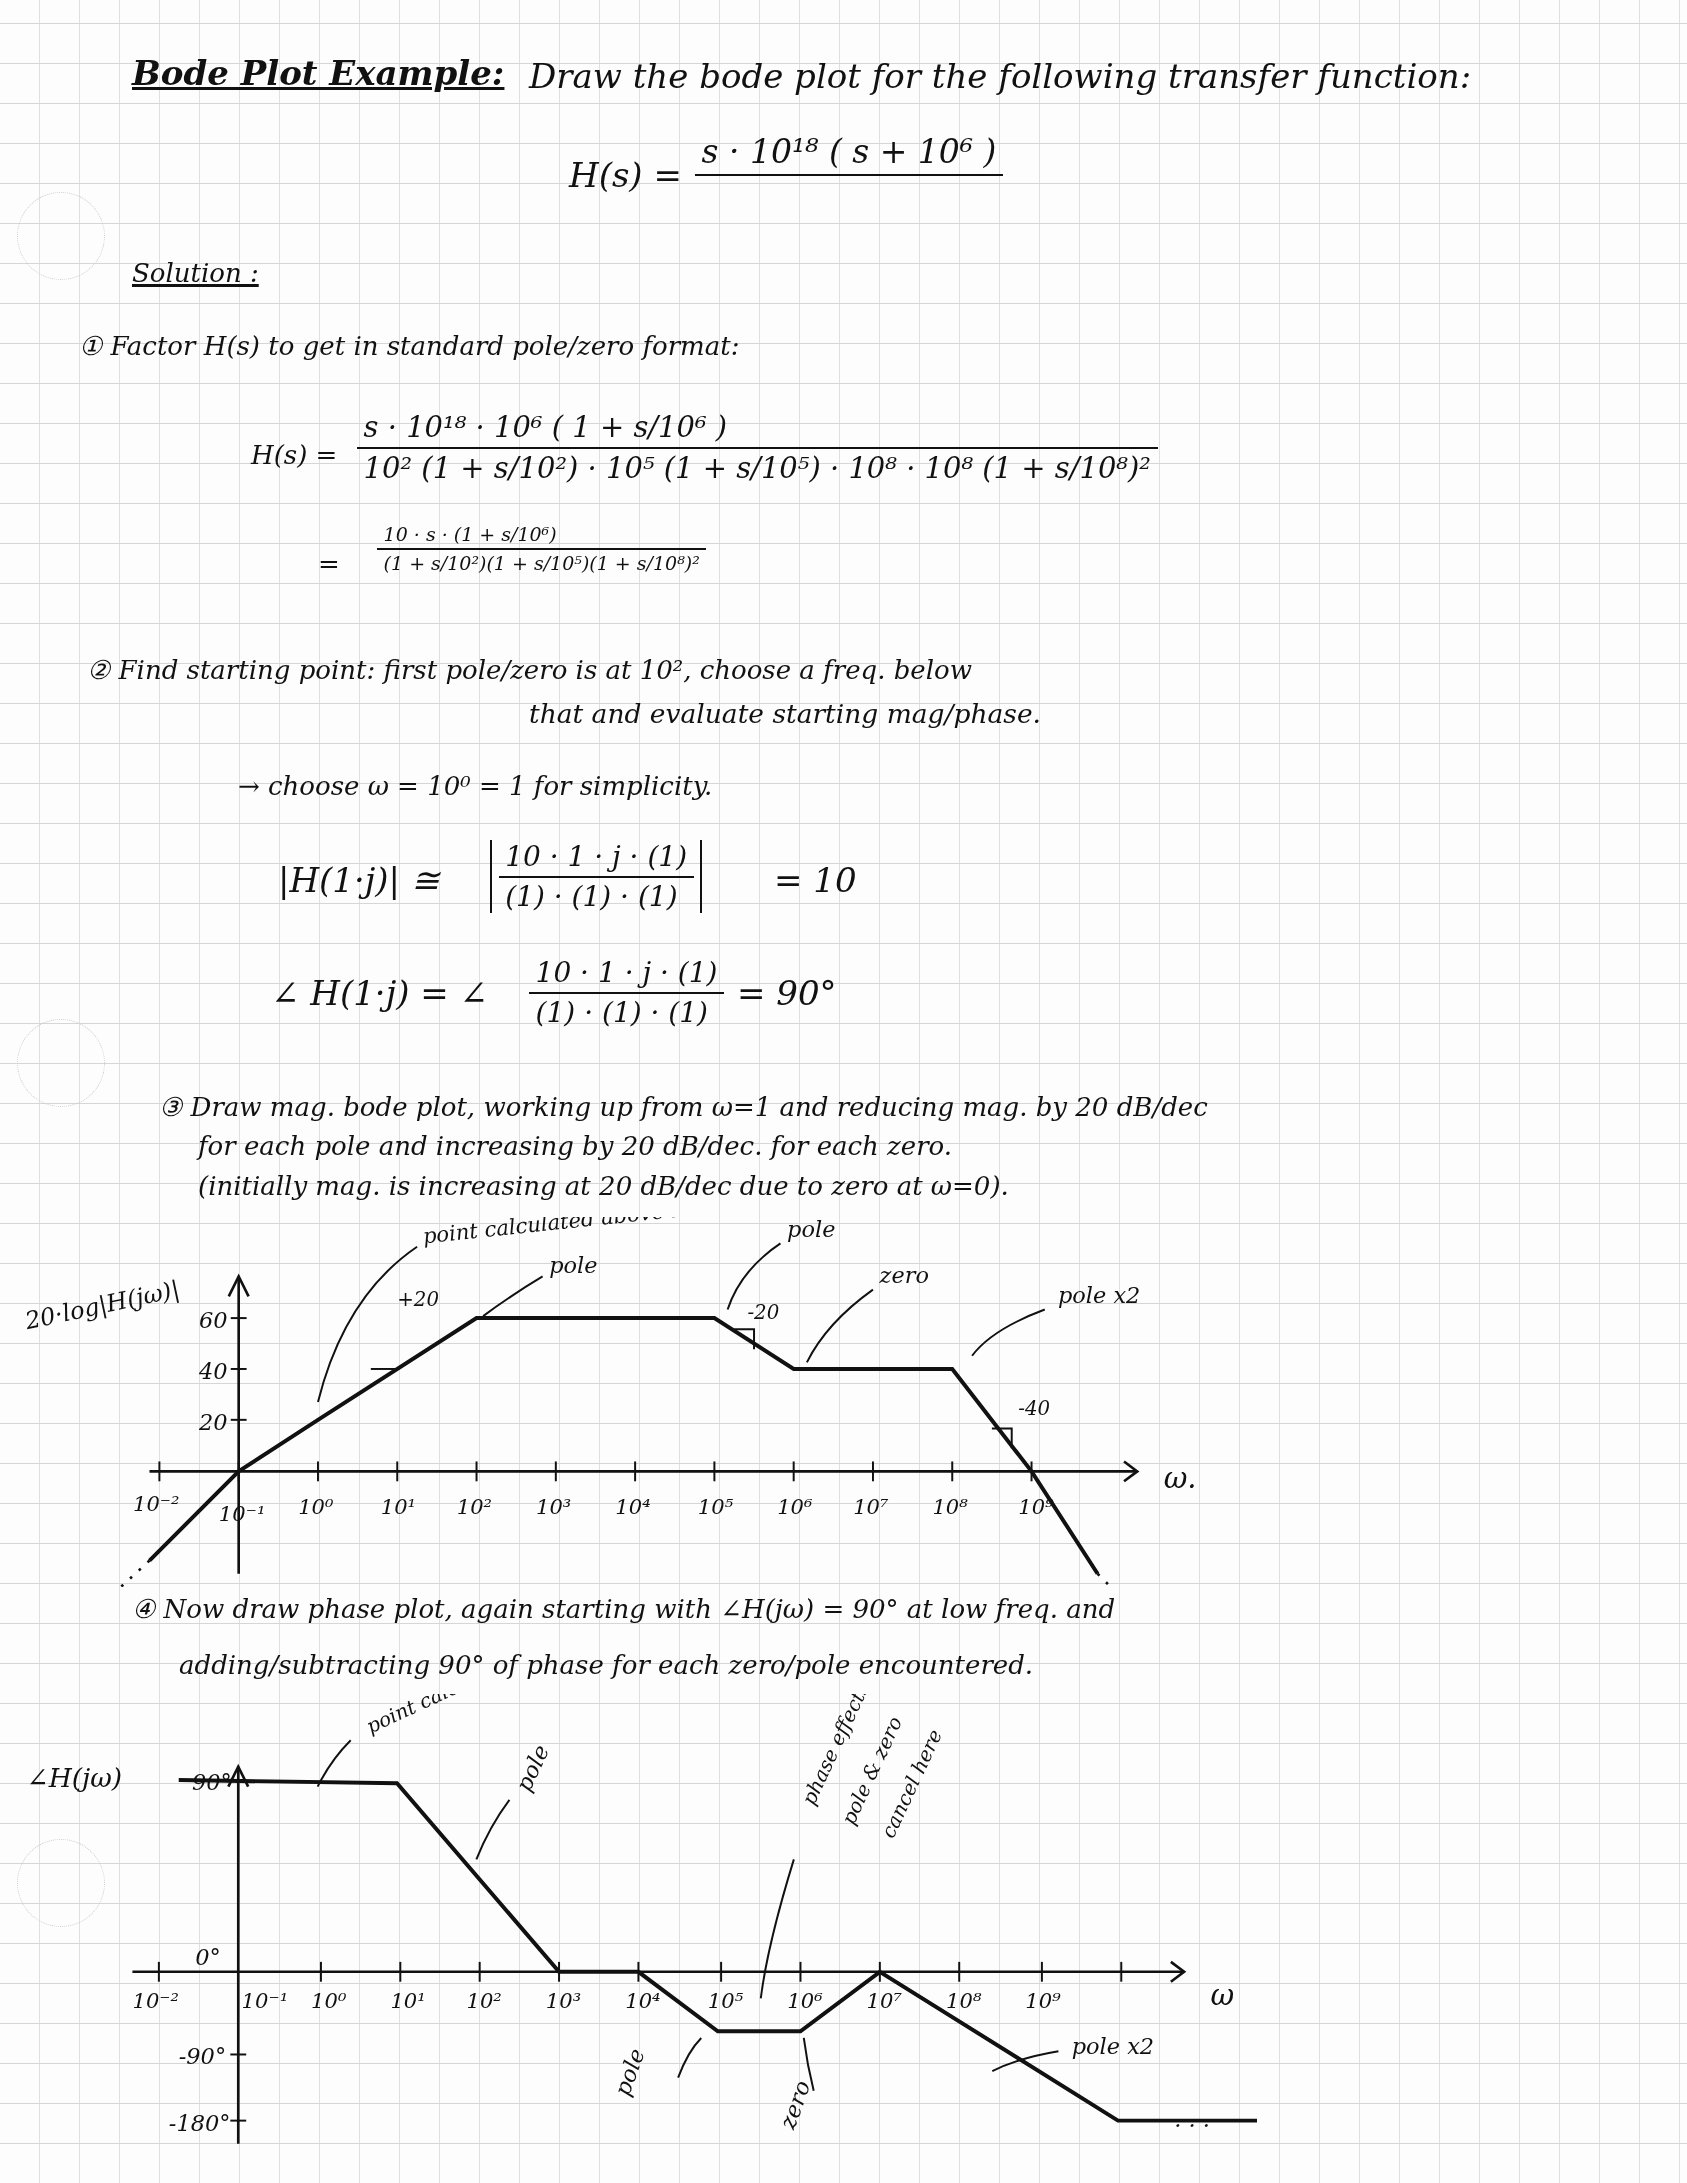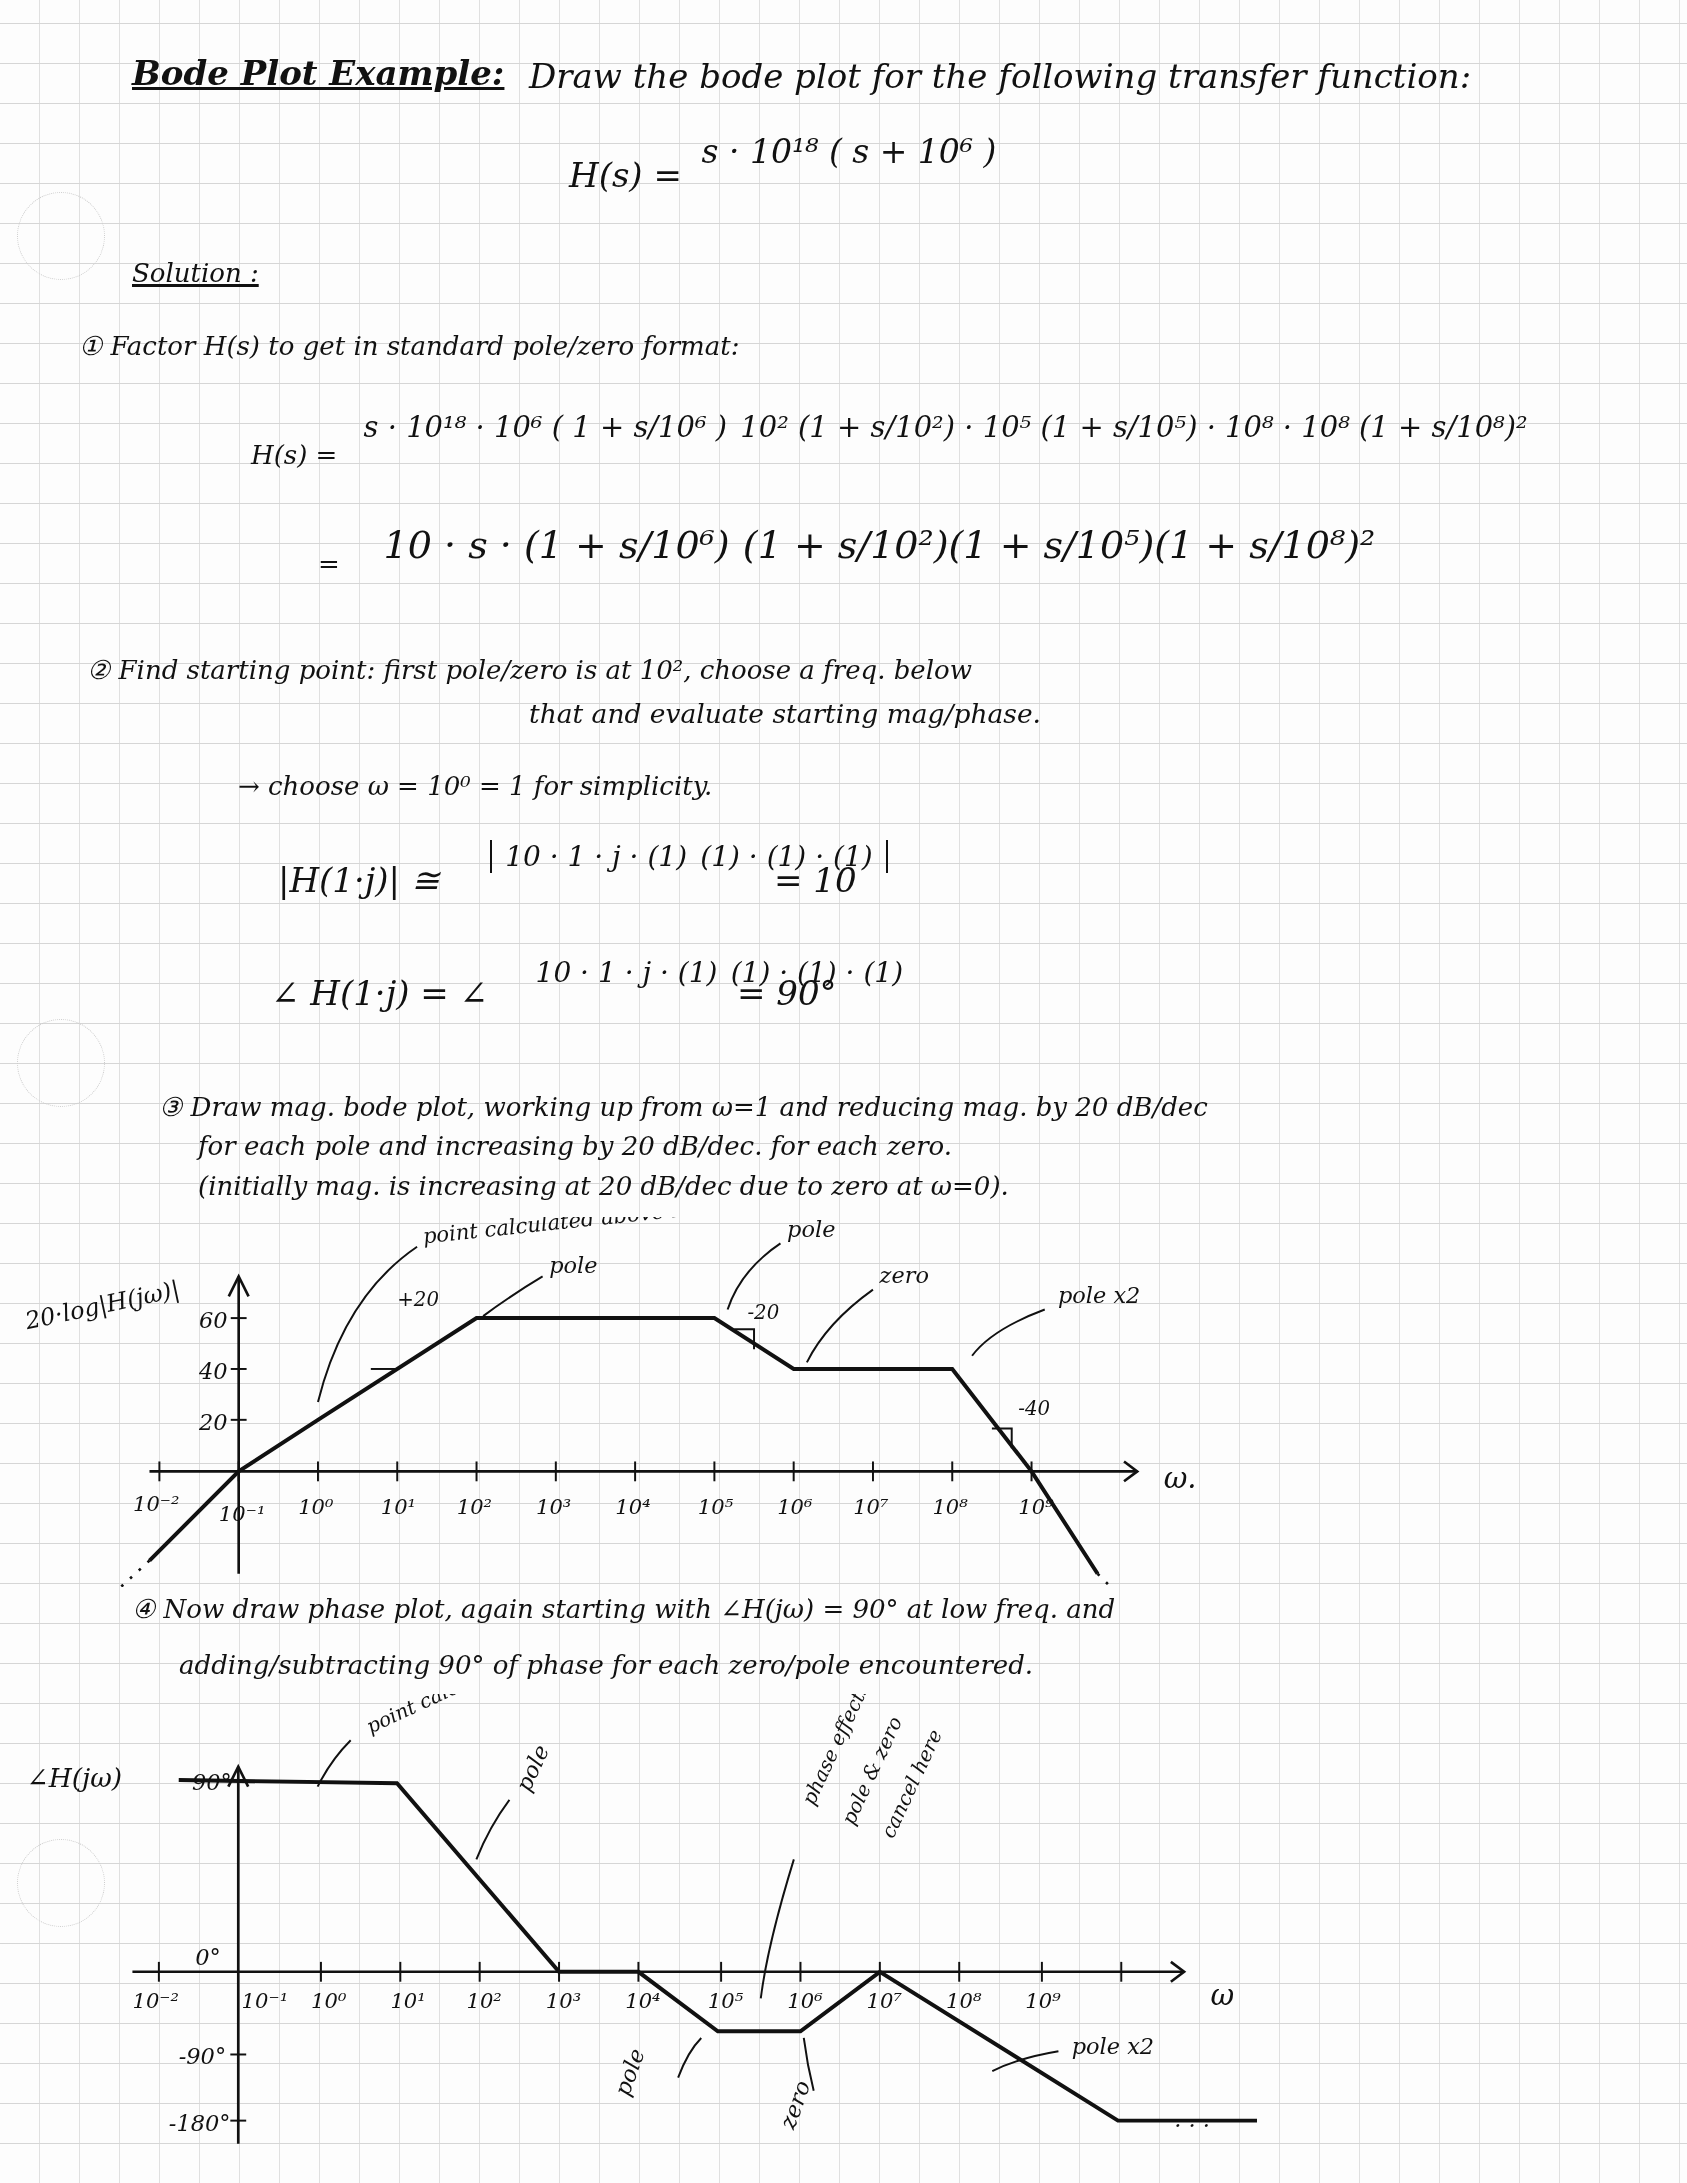--- a/index.html
+++ b/index.html
@@ -5,21 +5,21 @@
   html,body{margin:0;padding:0;background:#fff;}
   body{width:1687px;height:2183px;position:relative;overflow:hidden;
     font-family:"DejaVu Serif",serif;color:#111;
     background-color:#fdfdfd;
     background-image:
       repeating-linear-gradient(0deg, transparent 0, transparent 39px, #d6d6d6 39px, #d6d6d6 40px),
       repeating-linear-gradient(90deg, transparent 0, transparent 39px, #e0e0e0 39px, #e0e0e0 40px);}
   .hand{position:absolute;font-family:"DejaVu Serif",serif;font-style:italic;white-space:nowrap;}
   .f52{font-size:34px;} .f46{font-size:26px;} .f40{font-size:26.5px;}
   .ul{text-decoration:underline;text-decoration-thickness:2.6px;}
-  .frac{position:absolute;display:flex;align-items:center;font-style:italic;font-size:33px;}
+  .frac{position:absolute;display:flex;flex-direction:column;align-items:flex-start;font-style:italic;font-size:33px;}
   .frac .num{padding:0 6.6px;}
   .frac .bar{align-self:stretch;border-top:2.6px solid #111;margin:2.6px 0;}
   .hole{position:absolute;width:86px;height:86px;border-radius:50%;border:1.3px dotted #ccc;}
   svg text{font-family:"DejaVu Serif",serif;font-style:italic;fill:#111;}
 </style>
 </head>
 <body>
 
 <div class="hole" style="left:16.5px;top:192px;"></div>
 <div class="hole" style="left:16.5px;top:1019px;"></div>
@@ -36,21 +36,21 @@
 <div class="hand f46 ul" style="left:132px;top:258px;">Solution :</div>
 
 <div class="hand f46" style="left:79px;top:331px;">① Factor H(s) to get in standard pole/zero format:</div>
 <div class="hand f46" style="left:251px;top:440px;">H(s) =</div>
 <div class="frac" style="left:357px;top:410px;font-size:29px;">
   <span class="num">s · 10¹⁸ · 10⁶ ( 1 + s/10⁶ )</span>
   <span class="bar"></span>
   <span class="num">10² (1 + s/10²) · 10⁵ (1 + s/10⁵) · 10⁸ · 10⁸ (1 + s/10⁸)²</span>
 </div>
 <div class="hand f46" style="left:318px;top:549px;">=</div>
-<div class="frac" style="left:377px;top:523px;font-size:38px;">
+<div class="frac" style="left:377px;top:523px;font-size:19px;">
   <span class="num">10 · s · (1 + s/10⁶)</span>
   <span class="bar"></span>
   <span class="num">(1 + s/10²)(1 + s/10⁵)(1 + s/10⁸)²</span>
 </div>
 
 <div class="hand f46" style="left:87px;top:655px;">② Find starting point:  first pole/zero is at 10², choose a freq. below</div>
 <div class="hand f40" style="left:529px;top:698px;">that and evaluate starting mag/phase.</div>
 <div class="hand f46" style="left:238px;top:771px;">→ choose   ω = 10⁰ = 1   for simplicity.</div>
 <div class="hand f52" style="left:278px;top:860px;">|H(1·j)| ≅</div>
 <div class="frac" style="left:490px;top:840px;font-size:28px;border-left:2.6px solid #111;border-right:2.6px solid #111;padding:0 6.6px;">

